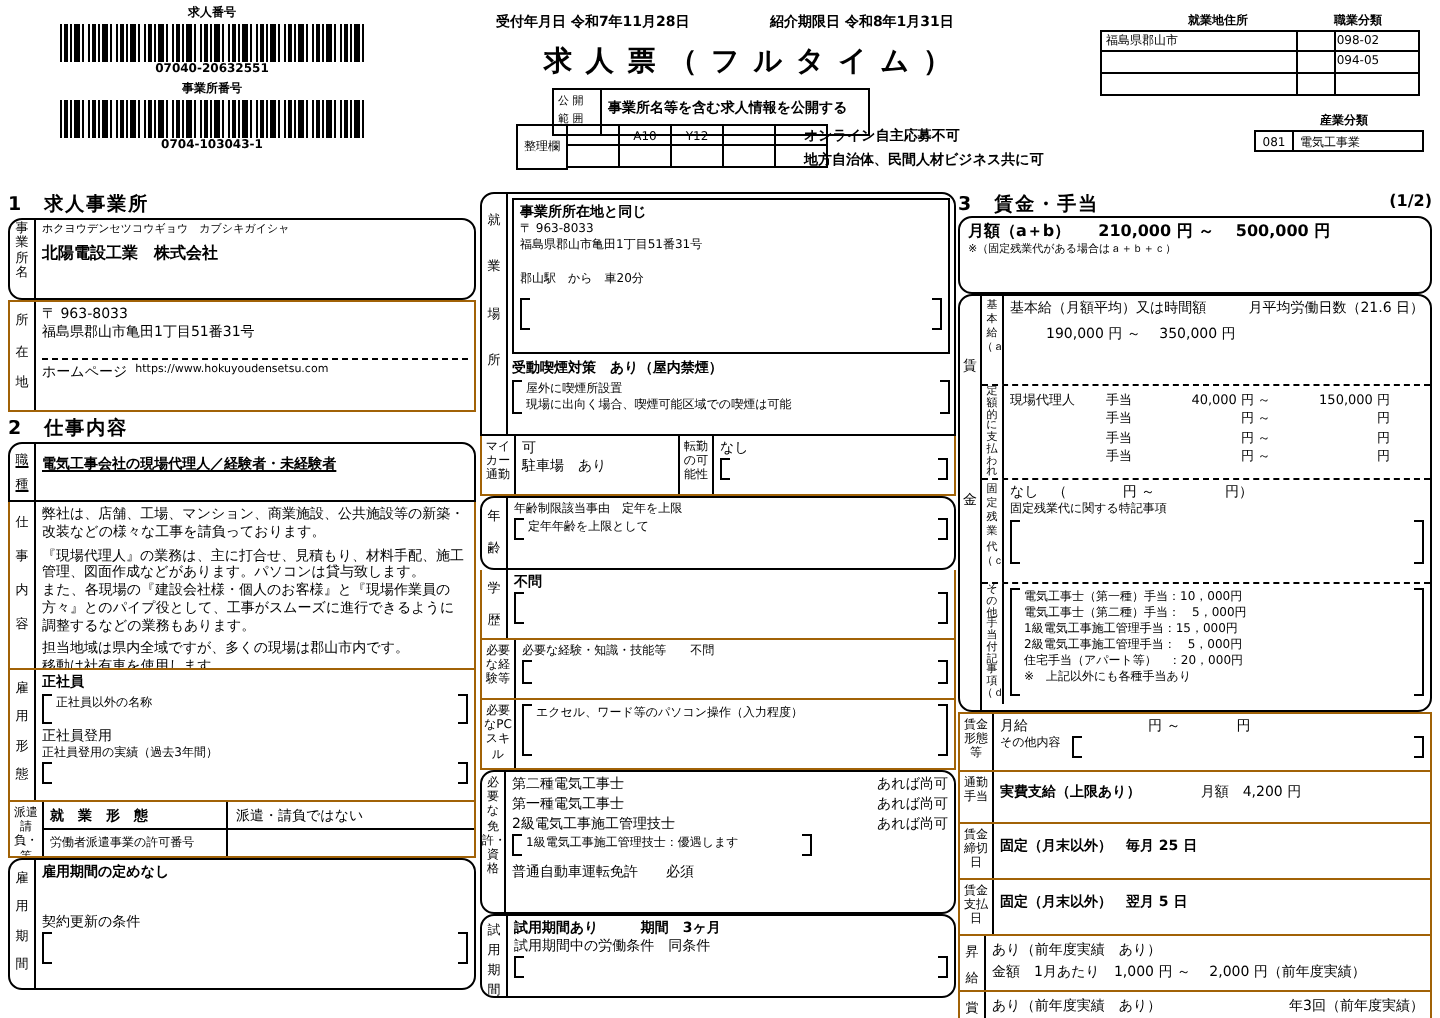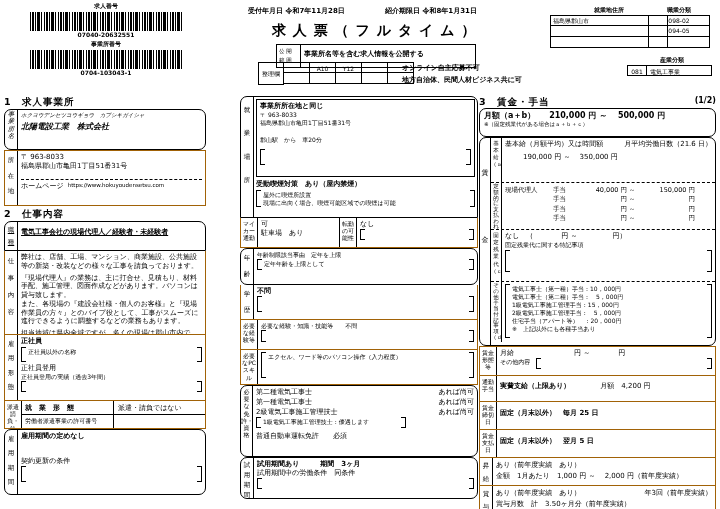--- a/index.html
+++ b/index.html
@@ -59,21 +59,21 @@
     <span>受付年月日</span>
     <span>令和7年11月28日</span>
   </div>
   <div class="abs fs7 b" style="left:385px;top:6px;">
     <span>紹介期限日</span>
     <span>令和8年1月31日</span>
   </div>
 
   <div class="abs b" style="left:272px;top:22px;font-size:14px;letter-spacing:1px;">求 人 票 （ フ ル タ イ ム ）</div>
 
-  <div class="abs flexrow" style="left:276px;top:44px;width:200px;border:1px solid #000;">
+  <div class="abs flexrow" style="left:276px;top:44px;width:159px;border:1px solid #000;">
     <div class="tiny" style="flex:0 0 24px;border-right:1px solid #000;padding:2px;line-height:1.6;">公 開 範 囲</div>
     <div class="fs7 b" style="flex:1;padding:4px 3px;">事業所名等を含む求人情報を公開する</div>
   </div>
 
   <div class="abs flexrow" style="left:258px;top:62px;">
     <div class="fs6" style="width:26px;border:1px solid #000;height:23px;line-height:22px;text-align:center;">整理欄</div>
     <div>
       <div class="flexrow">
         <div class="grid-cell" style="width:26px;"></div>
         <div class="grid-cell" style="width:26px;">A10</div>
@@ -111,24 +111,24 @@
   </div>
 
   <div class="abs" style="left:627px;top:56px;width:85px;">
     <div class="fs6 b" style="text-align:right;padding-right:28px;">産業分類</div>
     <div class="flexrow">
       <div class="grid-cell" style="width:20px;border-left:1px solid #000;">081</div>
       <div class="grid-cell" style="width:65px;text-align:left;padding-left:3px;">電気工事業</div>
     </div>
   </div>
 
-  <div class="col" style="left:4px;width:202px;">
+  <div class="col" style="left:4px;width:234px;">
     <div class="sec-h">1　求人事業所</div>
 
-    <div class="box rounded" style="height:41px;font-style:italic;">
+    <div class="box rounded" style="height:41px;">
       <div class="vl lh12">事業所名</div>
       <div class="ct">
         <div class="tiny">ホクヨウデンセツコウギョウ　カブシキガイシャ</div>
         <div class="fs8 b" style="margin-top:3px;">北陽電設工業　株式会社</div>
       </div>
     </div>
 
     <div class="box" style="height:56px;">
       <div class="vl lh24">所在地</div>
       <div class="ct">
@@ -290,21 +290,21 @@
       </div>
     </div>
   </div>
 
   <div class="col" style="left:479px;width:237px;">
     <div class="flexrow sp" style="height:12px;">
       <span class="sec-h">3　賃金・手当</span>
       <span class="fs8 b">(1/2)</span>
     </div>
 
-    <div class="box rounded" style="height:29px;display:block;padding:1px 4px;">
+    <div class="box rounded" style="height:39px;display:block;padding:1px 4px;">
       <div class="flexrow">
         <span class="fs8 b">月額（a＋b）</span>
         <span class="fs8 b" style="margin-left:14px;">210,000 円 ～　 500,000 円</span>
       </div>
       <div class="tiny">※（固定残業代がある場合はａ＋ｂ＋ｃ）</div>
     </div>
 
     <div class="box rounded" style="height:209px;">
       <div class="vl" style="flex-basis:11px;font-size:7px;line-height:9.5;">賃金</div>
       <div style="flex:1;">

